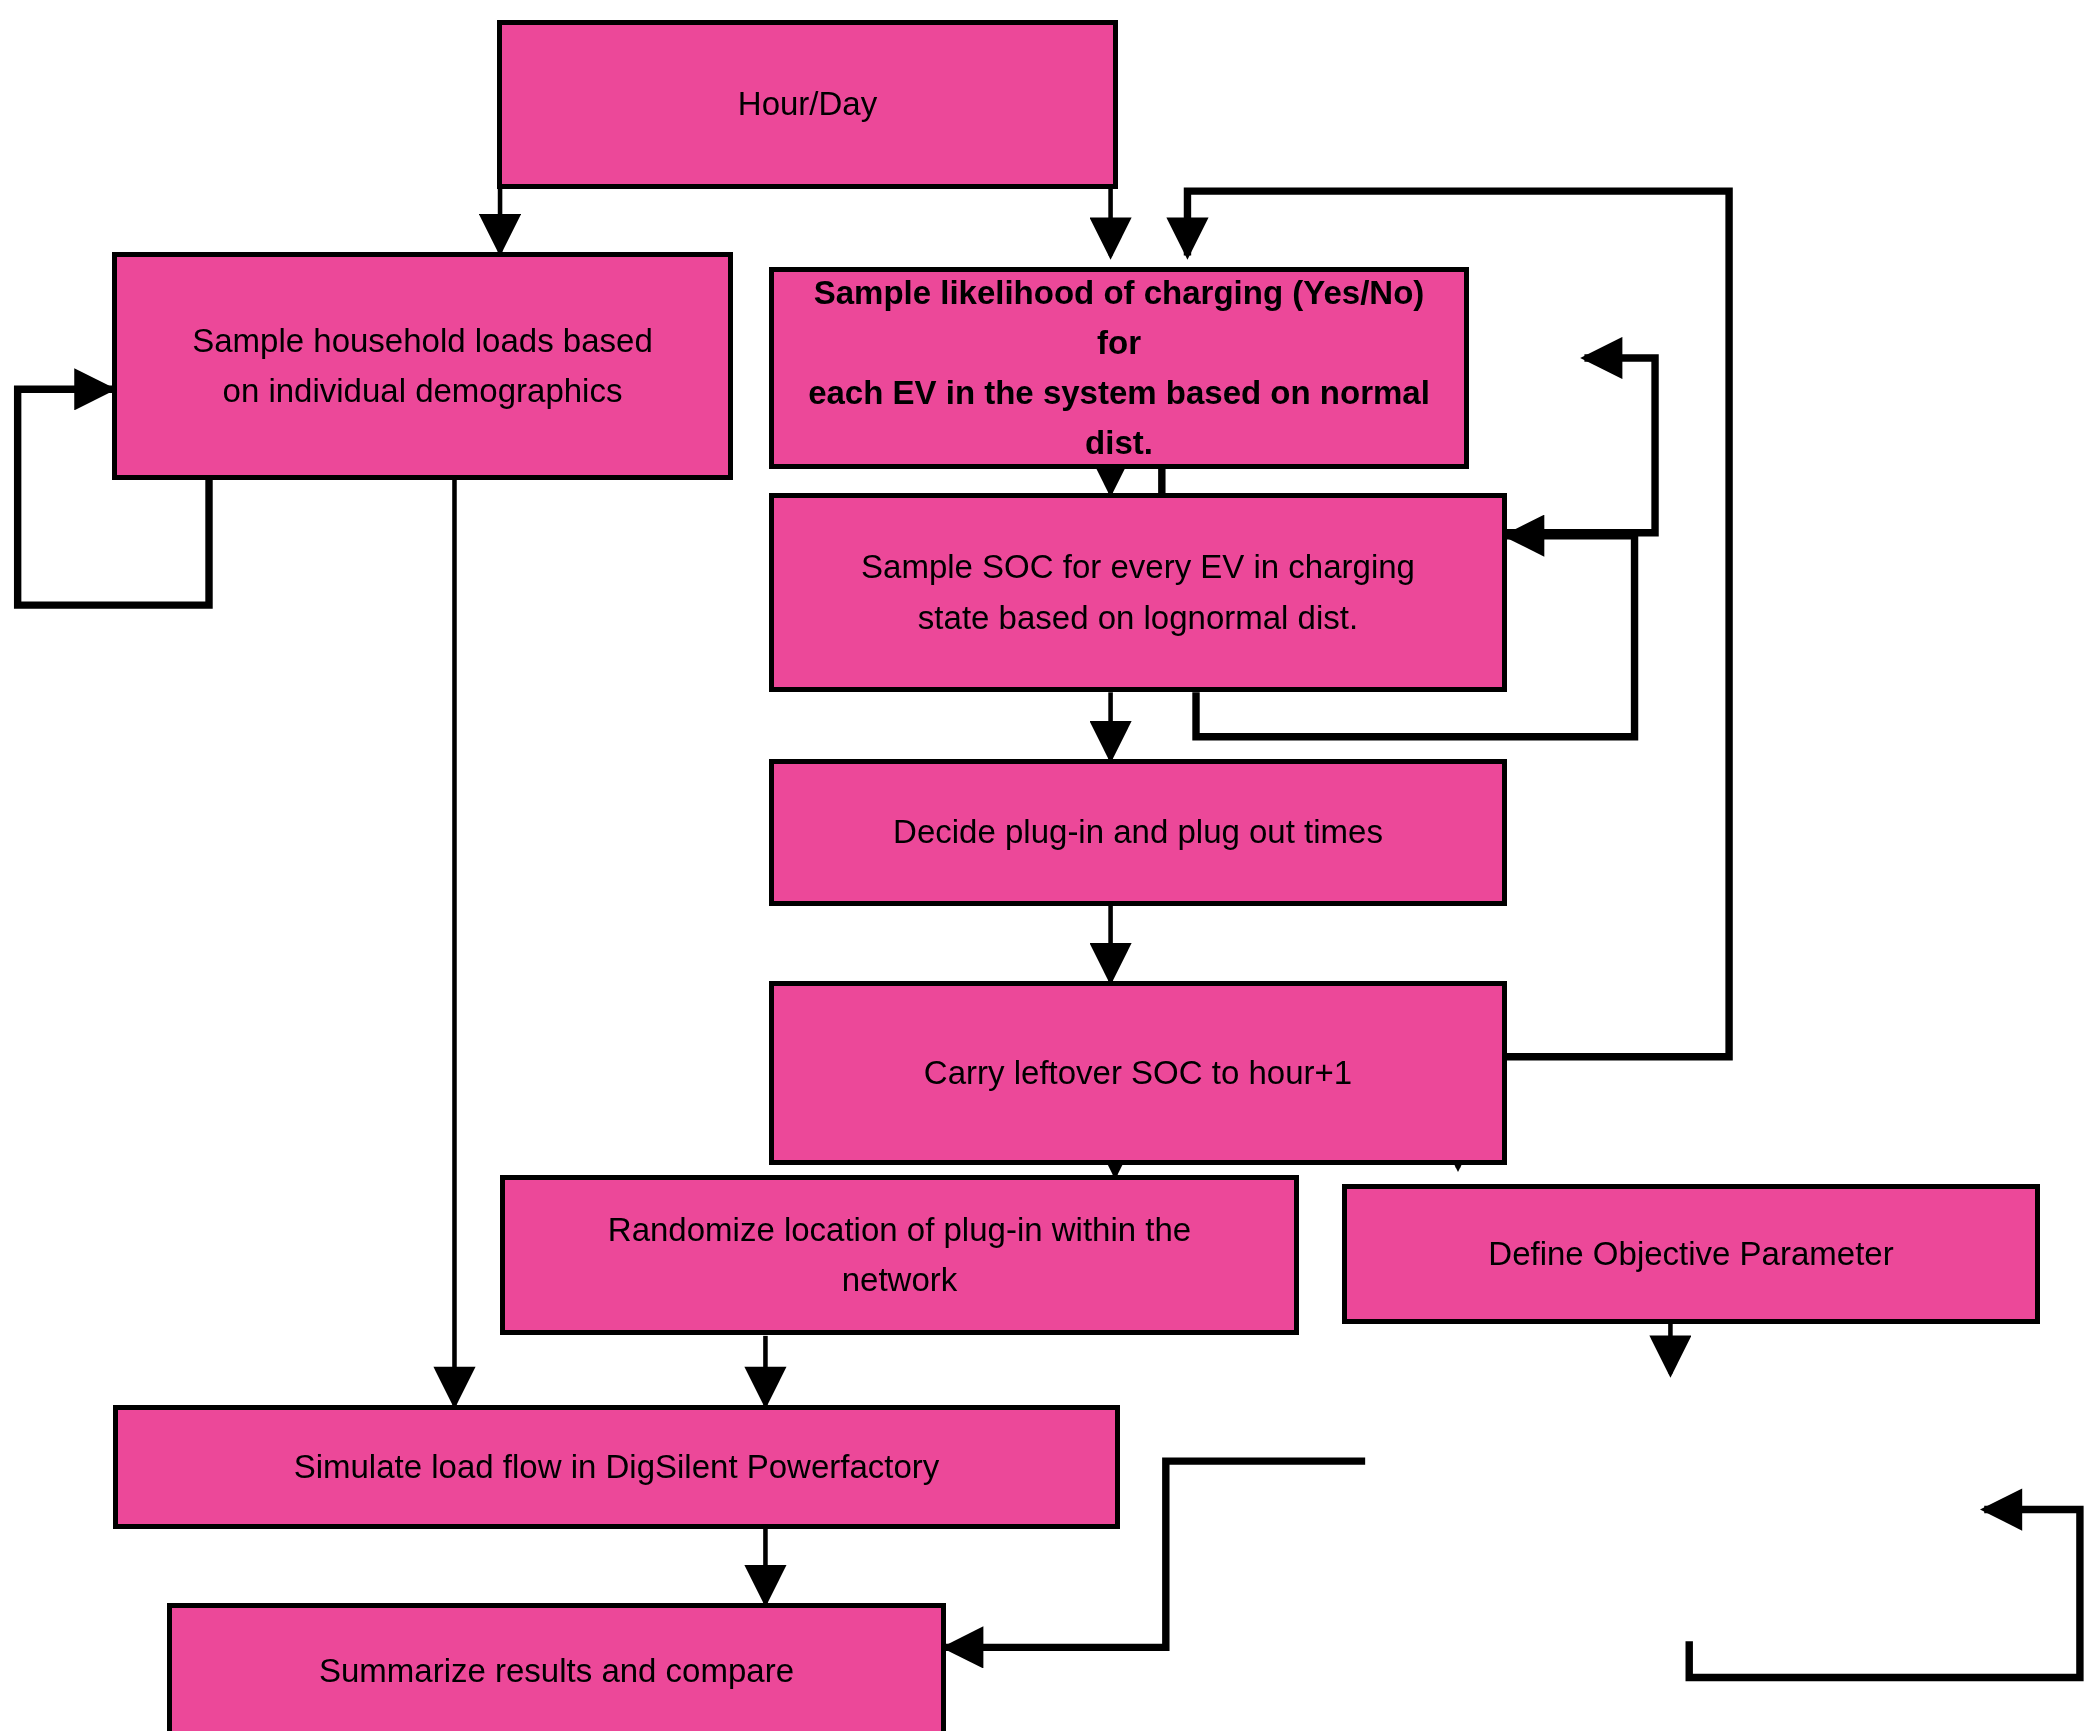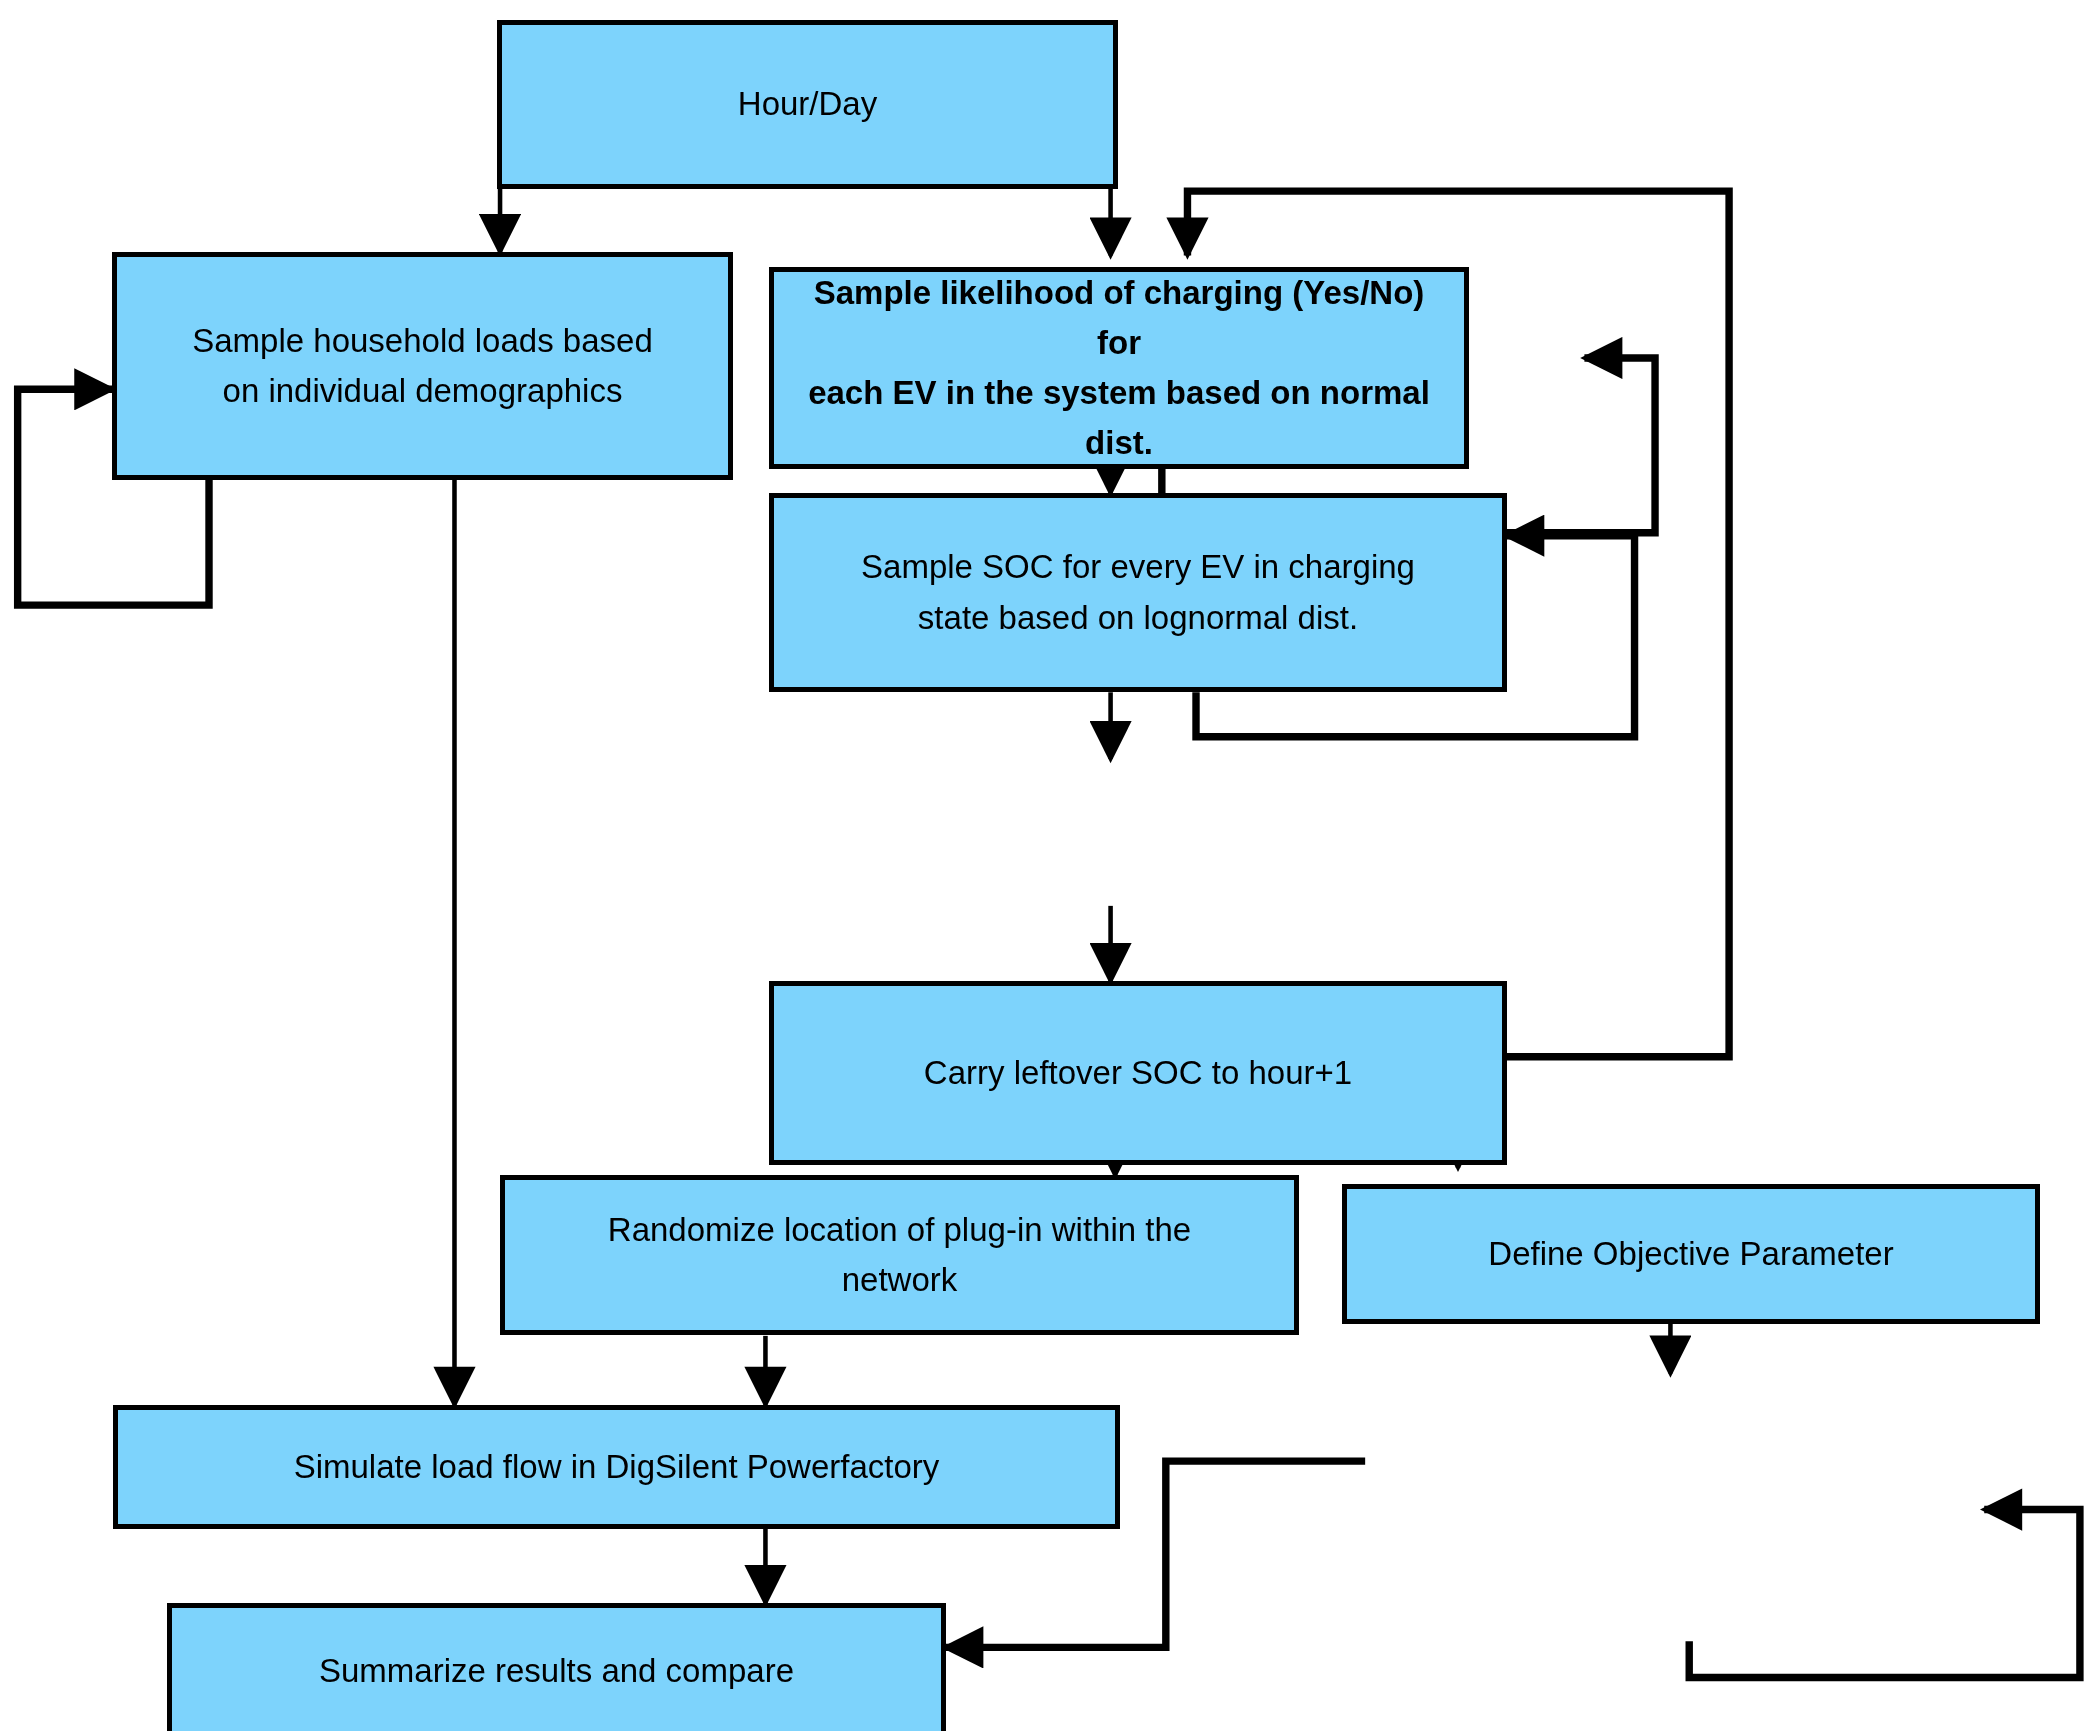--- a/index.html
+++ b/index.html
@@ -19,21 +19,21 @@
     position: absolute;
     left: 0;
     top: 0;
     width: 2097px;
     height: 1732px;
     z-index: 1;
   }
   .node {
     position: absolute;
     box-sizing: border-box;
-    background: #7dd3fc;
+    background: #ec4899;
     border: 5.7px solid #000000;
     display: flex;
     align-items: center;
     justify-content: center;
     text-align: center;
     z-index: 2;
     color: #000000;
     font-size: 33px;
     line-height: 1.52;
   }
@@ -116,20 +116,23 @@
   <div class="node" id="n-likelihood">
     <span class="node-label">Sample likelihood of charging (Yes/No) for
 each EV in the system based on normal dist.</span>
   </div>
 
   <div class="node" id="n-sample-soc">
     <span class="node-label">Sample SOC for every EV in charging
 state based on lognormal dist.</span>
   </div>
 
+  <div class="node" id="n-decide">
+    <span class="node-label">Decide plug-in and plug out times</span>
+  </div>
 
   <div class="node" id="n-carry">
     <span class="node-label">Carry leftover SOC to hour+1</span>
   </div>
 
   <div class="node" id="n-randomize">
     <span class="node-label">Randomize location of plug-in within the
 network</span>
   </div>
 

